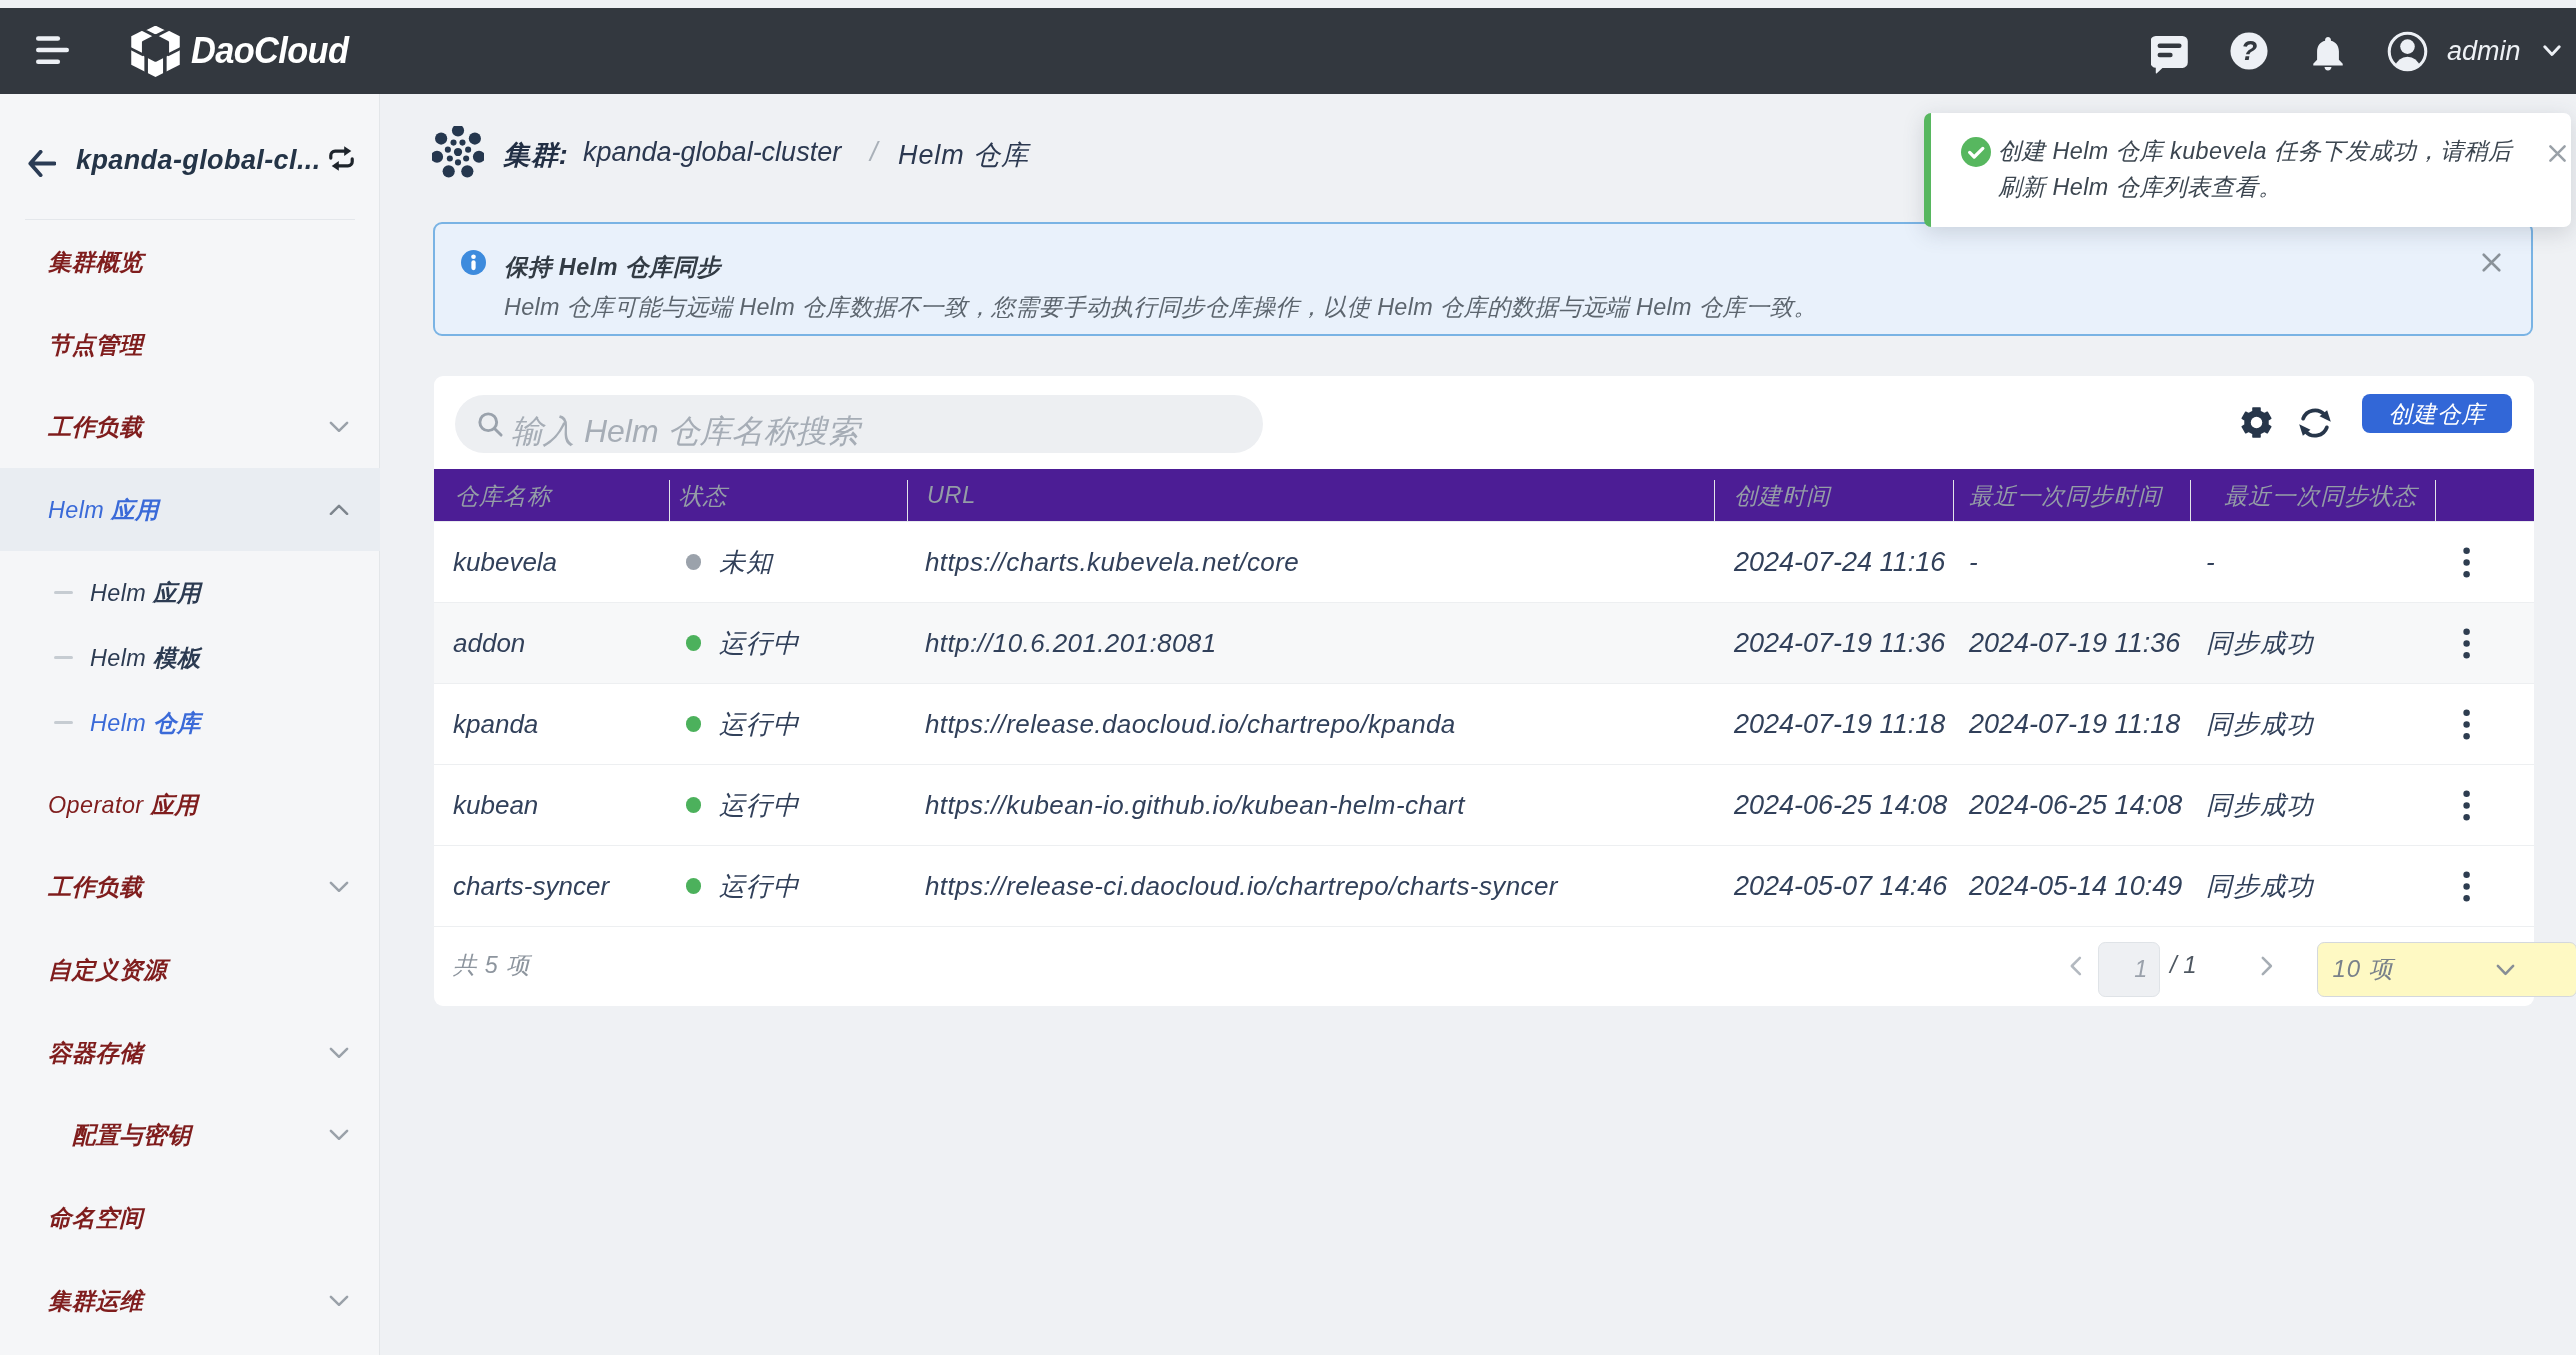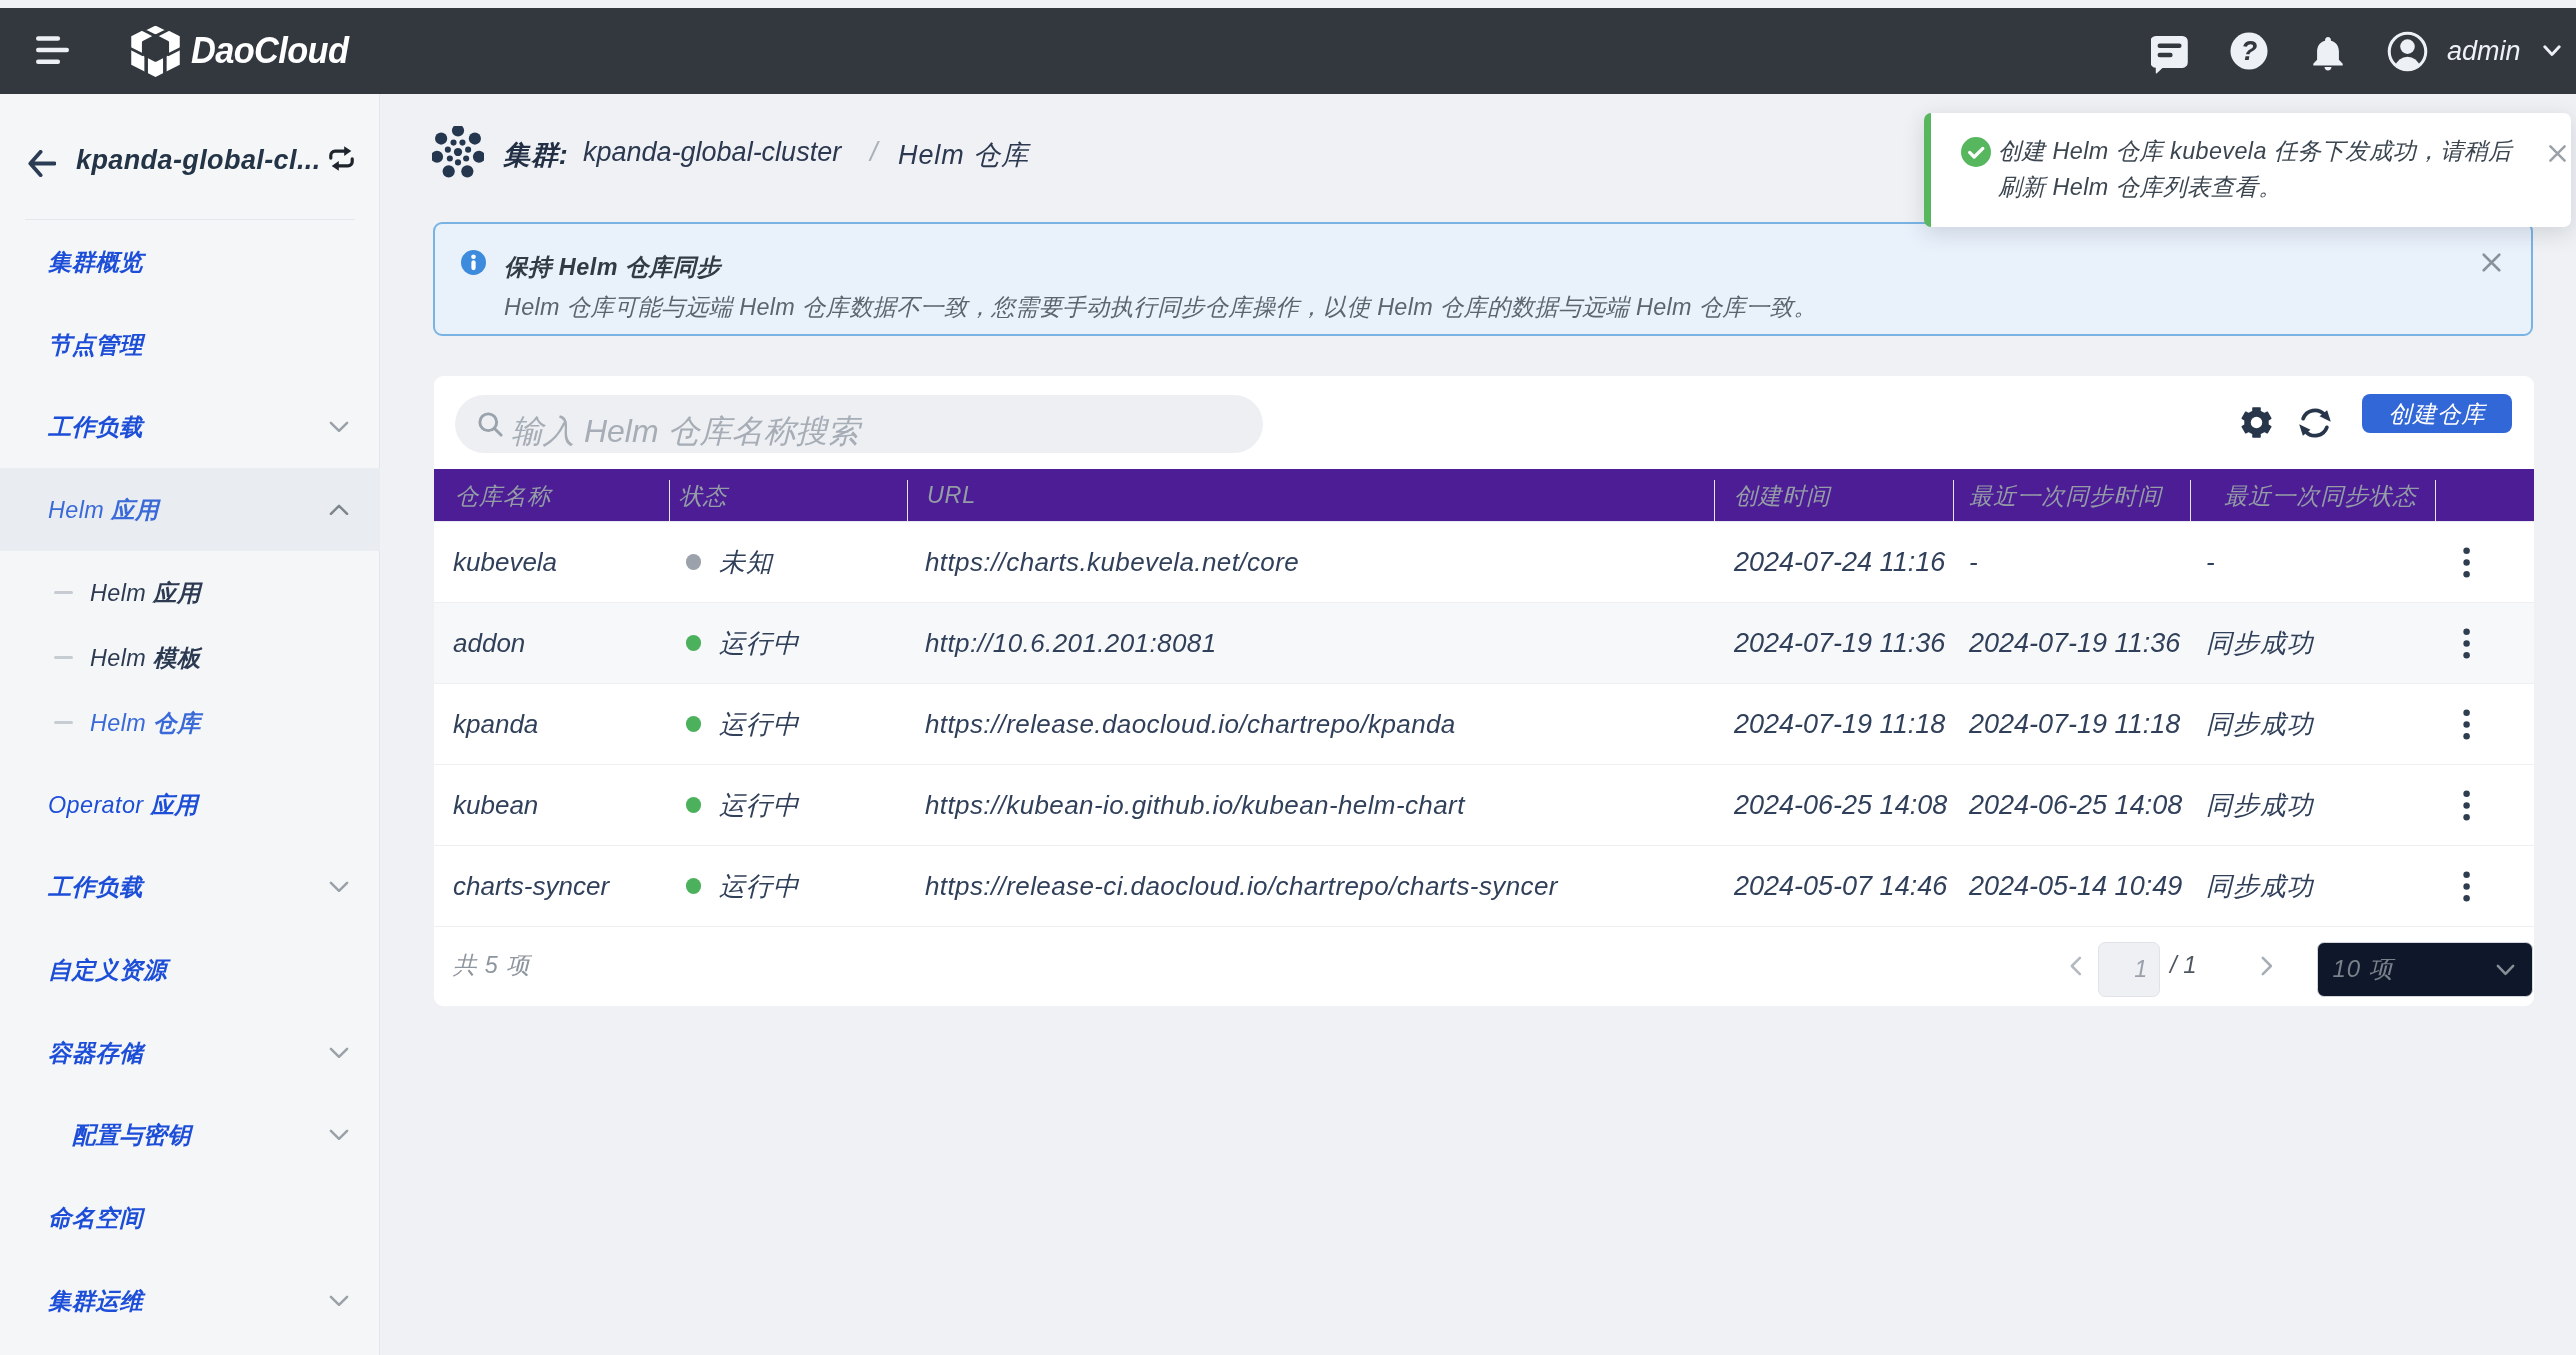--- a/index.html
+++ b/index.html
@@ -8,21 +8,21 @@
   #page { position:absolute; left:0; top:8px; width:2576px; height:1355px;font-style:italic; }
   .abs { position:absolute; }
 
   
   #nav { position:absolute; left:0; top:0; width:2576px; height:86px; background:#33383f; }
 
   
   #sidebar { position:absolute; left:0; top:86px; width:380px; height:1269px;
              background:#f5f6f8; border-right:0.9px solid #e3e6e9; }
   .side-item { position:absolute; left:0; width:380px; height:83px; display:flex; align-items:center; }
-  .side-item .lbl { margin-left:48px; font-size:23.4px; font-weight:500; color:#1d4ed8; letter-spacing:0.4px;}
+  .side-item .lbl { margin-left:48px; font-size:23.4px; font-weight:500; color:#7f1d1d; letter-spacing:0.4px;}
   .side-item svg.chev { position:absolute; right:31px; }
   .sub-item { position:absolute; left:0; width:380px; height:65px; display:flex; align-items:center; }
   .sub-item .dash { margin-left:54px; width:19px; height:3.6px; border-radius:1.8px; background:#c6ccd2; }
   .sub-item .lbl { margin-left:17px; font-size:23.4px; font-weight:500; color:#2c3b52; letter-spacing:0.4px;}
   .blue { color:#3a6ad8 !important; }
 
   
   .bc-text { position:absolute; top:129px; font-size:27px; color:#2b3850; }
 
   #alert { position:absolute; left:433px; top:214px; width:2100px; height:114px;
@@ -369,21 +369,21 @@
     <div class="abs" style="left:19px; top:0; height:76px; display:flex; align-items:center; font-size:23.4px; color:#8d959e; letter-spacing:0.9px;">共 5 项</div>
     <svg class="abs" style="left:1636px; top:29px;" width="11.7" height="20" viewBox="0 0 13 22">
       <path d="M11 2 L2 11 L11 20" fill="none" stroke="#b3b9c0" stroke-width="2.8" stroke-linecap="round" stroke-linejoin="round"></path>
     </svg>
     <div class="abs" style="left:1664px; top:15.3px; width:62px; height:55px; border-radius:7.2px; background:#eef0f3; border:1.3px solid #dfe3e7;
          display:flex; align-items:center; justify-content:flex-end; padding-right:11.7px; font-size:23.4px; color:#9aa1ab;">1</div>
     <div class="abs" style="left:1736px; top:0; height:76px; display:flex; align-items:center; font-size:24px; color:#4e5761;">/ 1</div>
     <svg class="abs" style="left:1827px; top:29px;" width="11.7" height="20" viewBox="0 0 13 22">
       <path d="M2 2 L11 11 L2 20" fill="none" stroke="#a6adb4" stroke-width="2.8" stroke-linecap="round" stroke-linejoin="round"></path>
     </svg>
-    <div class="abs" style="left:1883px; top:15.3px; width:216px; height:55px; border-radius:7.2px; border:1.3px solid #d4d8dd; background:#0f172a;">
+    <div class="abs" style="left:1883px; top:15.3px; width:260px; height:55px; border-radius:7.2px; border:1.3px solid #d4d8dd; background:#fef9c3;">
       <div class="abs" style="left:14.4px; top:0; height:52px; display:flex; align-items:center; font-size:24px; color:#79818a; letter-spacing:0.9px;">10 项</div>
       <svg class="abs" style="left:178px; top:20.7px;" width="19" height="12.6" viewBox="0 0 21 14">
         <path d="M2 2 L10.5 11 L19 2" fill="none" stroke="#878e96" stroke-width="2.8" stroke-linecap="round" stroke-linejoin="round"></path>
       </svg>
     </div>
   </div>
 
 </div>
 
 

